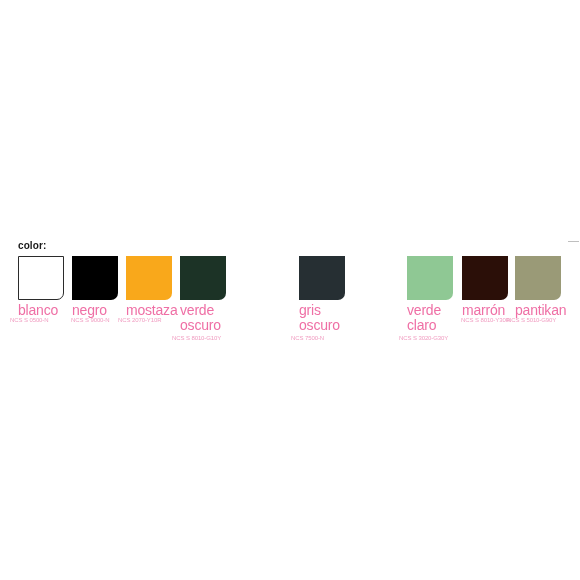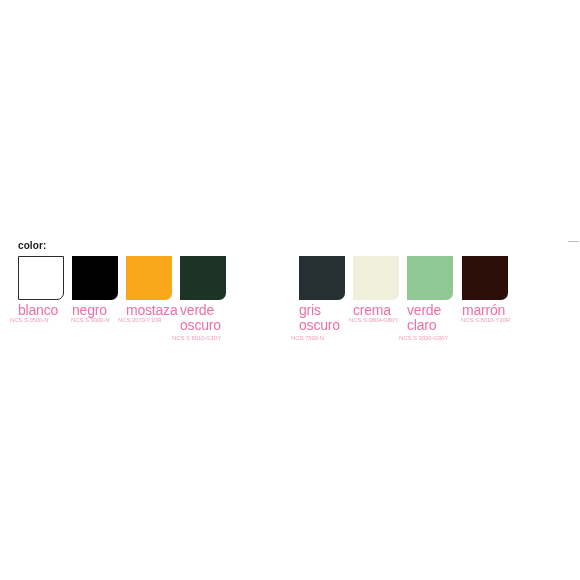--- a/index.html
+++ b/index.html
@@ -113,27 +113,27 @@
           <div class="swatch-name">mostaza</div>
           <div class="swatch-code" style="margin-left: -8px;">NCS 2070-Y10R</div>
         </div>
         <div class="swatch-cell" style="left: 58px;">
           <div class="swatch" style="background: rgb(0, 0, 0);"></div>
           <div class="swatch-name">negro</div>
           <div class="swatch-code" style="margin-left: -1px;">NCS S 9000-N</div>
         </div>
         <div class="swatch-cell" style="left: 166px;"><div class="swatch" style="background: rgb(28, 51, 38);"></div><div class="swatch-name">verde</div><span class="swatch-name second-word">oscuro</span><div class="swatch-code" style="margin-left: -8px;">NCS S 8010-G10Y</div></div>
         <div class="swatch-cell" style="left: 285px;"><div class="swatch" style="background: rgb(38, 47, 51);"></div><div class="swatch-name">gris</div><span class="swatch-name second-word">oscuro</span><div class="swatch-code" style="margin-left: -8px;">NCS 7500-N</div></div>
-        <div class="swatch-cell" style="left: 339px;">
-          <div class="swatch" style="background: rgb(238, 240, 220);"></div>
-          <div class="swatch-name">crema</div>
-          <div class="swatch-code" style="margin-left: -4px;">NCS S 0804-G80Y</div>
-        </div>
         <div class="swatch-cell" style="left: 393px;"><div class="swatch" style="background: rgb(143, 200, 148);"></div><div class="swatch-name">verde</div><span class="swatch-name second-word">claro</span><div class="swatch-code" style="margin-left: -8px;">NCS S 3020-G30Y</div></div>
         <div class="swatch-cell" style="left: 448px;">
           <div class="swatch" style="background: rgb(43, 15, 8);"></div>
           <div class="swatch-name">marrón</div>
           <div class="swatch-code" style="margin-left: -1px;">NCS S 8010-Y30R</div>
+        </div>
+        <div class="swatch-cell" style="left: 501px;">
+          <div class="swatch" style="background: rgb(154, 154, 119);"></div>
+          <div class="swatch-name">pantikan</div>
+          <div class="swatch-code" style="margin-left: -8px;">NCS S 5010-G90Y</div>
         </div>
       </div>
 
   </div>
 </div>
 
 </body></html>

